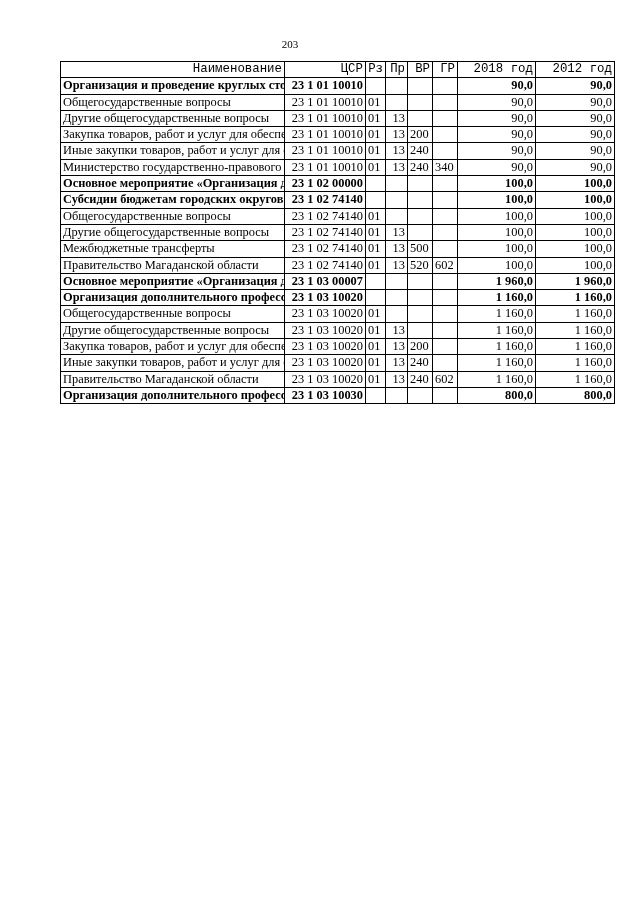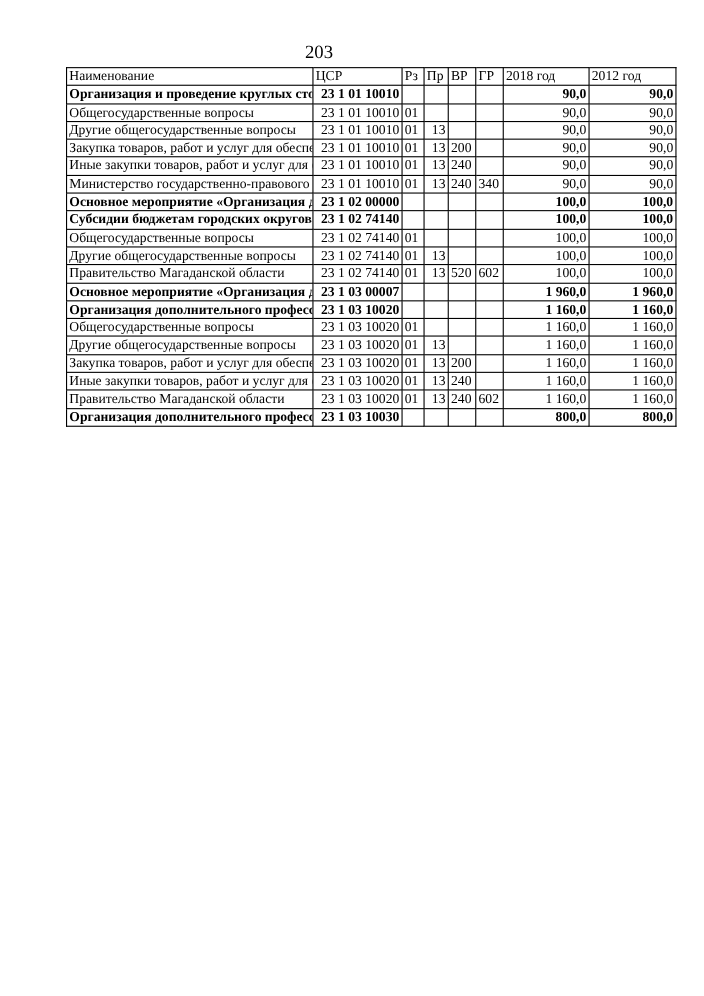--- a/index.html
+++ b/index.html
@@ -1,20 +1,20 @@
 <!DOCTYPE html>
 <html><head>
 <meta charset="utf-8">
 <style>
   html, body { margin:0; padding:0; background:#fff; }
   body { width:640px; height:905px; position:relative; font-family:"Liberation Serif", serif; color:#000; overflow:hidden; }
-  .page-num { position:absolute; top:38px; left:0; width:580px; text-align:center; font-size:17px; }
+  .page-num { position:absolute; top:38px; left:0; width:580px; text-align:center; font-size:11px; }
   table.budget { position:absolute; top:61px; left:60px; width:554px; border-collapse:collapse; table-layout:fixed; font-size:12.4px; line-height:15.3px; }
   table.budget td, table.budget th { border:1px solid #000; padding:0 2px 0 2px; vertical-align:bottom; overflow:hidden; white-space:nowrap; }
-  table.budget th { font-weight:normal; text-align:left; vertical-align:middle; height:15px; }
+  table.budget th { font-weight:normal; text-align:right; vertical-align:middle; height:15px;font-family:Liberation Mono, monospace; }
   td.name { white-space:normal; text-align:justify; text-align-last:left; }
   tr.bold td { font-weight:bold; }
   td.num { text-align:right; }
   td.code { text-align:right; }
   td.sm { text-align:left; padding-left:2px; }
 </style>
 </head>
 <body>
 
 <div class="page-num">203</div>
@@ -137,20 +137,30 @@
         <td class="name">Другие общегосударственные вопросы</td>
         <td class="code">23 1 02 74140</td>
         <td class="sm">01</td>
         <td class="num">13</td>
         <td class="sm"></td>
         <td class="sm"></td>
         <td class="num">100,0</td>
         <td class="num">100,0</td>
       </tr>
       <tr>
+        <td class="name">Межбюджетные трансферты</td>
+        <td class="code">23 1 02 74140</td>
+        <td class="sm">01</td>
+        <td class="num">13</td>
+        <td class="sm">500</td>
+        <td class="sm"></td>
+        <td class="num">100,0</td>
+        <td class="num">100,0</td>
+      </tr>
+      <tr>
         <td class="name">Правительство Магаданской области</td>
         <td class="code">23 1 02 74140</td>
         <td class="sm">01</td>
         <td class="num">13</td>
         <td class="sm">520</td>
         <td class="sm">602</td>
         <td class="num">100,0</td>
         <td class="num">100,0</td>
       </tr>
       <tr class="bold">

